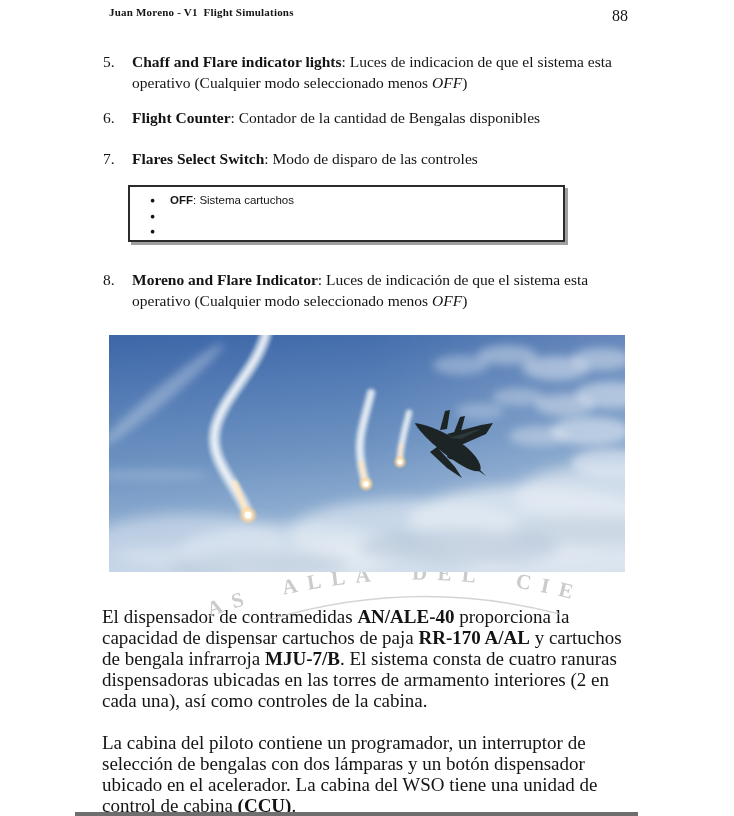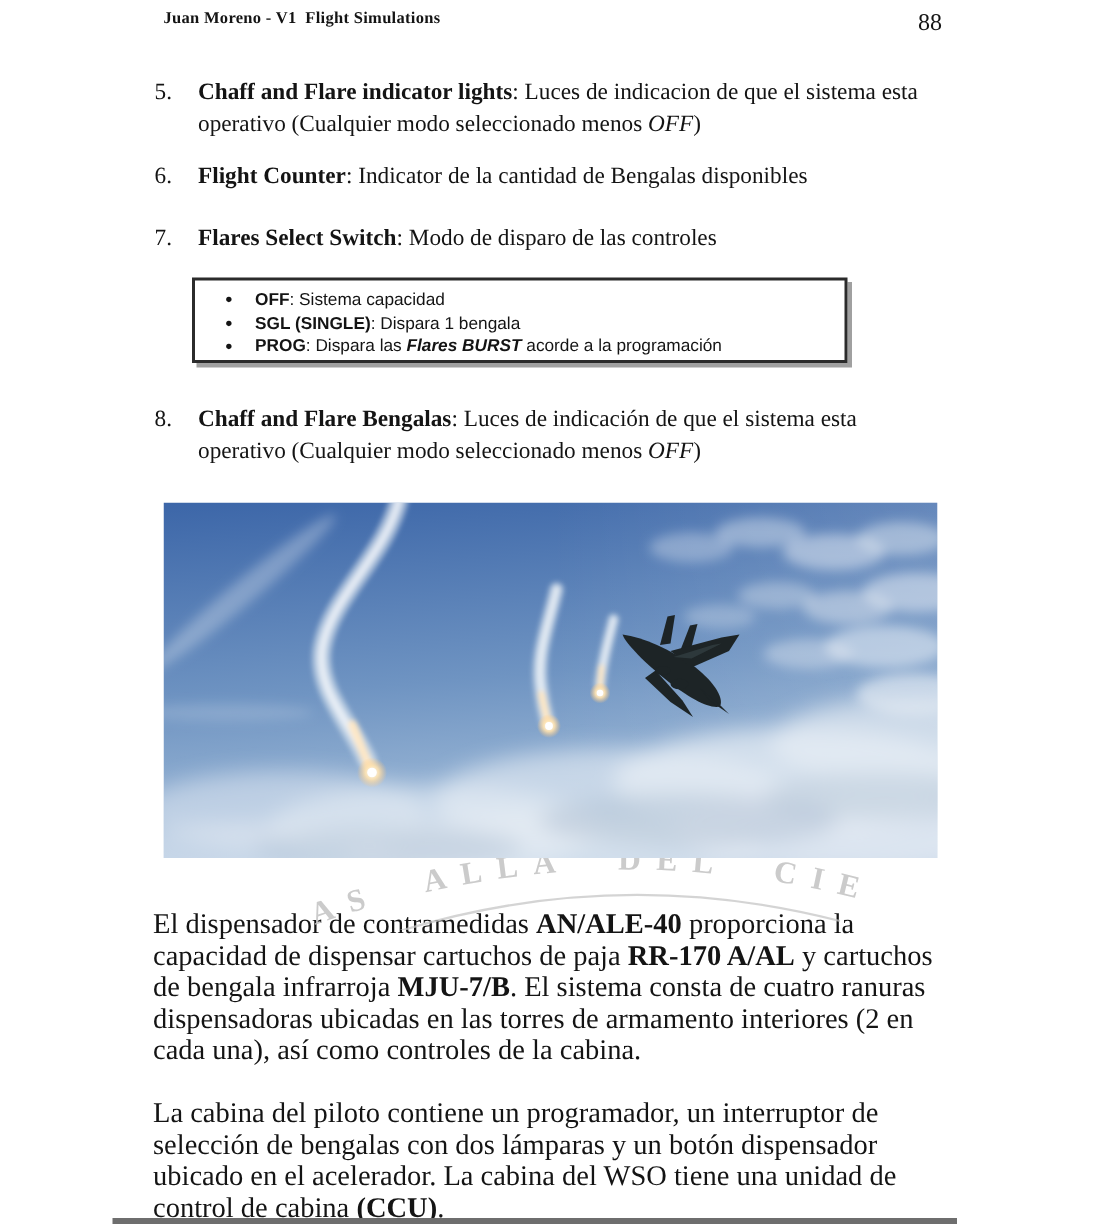--- a/index.html
+++ b/index.html
@@ -57,45 +57,43 @@
 
   <div class="abs" id="hdr-title">Juan Moreno - V1  Flight Simulations</div>
   <div class="abs" id="hdr-page">88</div>
 
   <div class="abs li" id="item5">
     <span class="num">5.</span>
     <div class="li-text"><span class="b">Chaff and Flare indicator lights</span><span>: Luces de indicacion de que el sistema esta operativo (Cualquier modo seleccionado menos </span><span class="i">OFF</span><span>)</span></div>
   </div>
   <div class="abs li" id="item6">
     <span class="num">6.</span>
-    <div class="li-text"><span class="b">Flight Counter</span><span>: Indicator de la cantidad de Bengalas disponibles</span></div>
+    <div class="li-text"><span class="b">Flight Counter</span><span>: Contador de la cantidad de Bengalas disponibles</span></div>
   </div>
   <div class="abs li" id="item7">
     <span class="num">7.</span>
     <div class="li-text"><span class="b">Flares Select Switch</span><span>: Modo de disparo de las controles</span></div>
   </div>
 
   <div class="abs" id="modes-box">
     <div class="mode-row">
       <span class="bullet">●</span>
-      <span class="mode-text"><span class="b">OFF</span><span>: Sistema capacidad</span></span>
+      <span class="mode-text"><span class="b">OFF</span><span>: Sistema cartuchos</span></span>
     </div>
     <div class="mode-row">
       <span class="bullet">●</span>
-      <span class="mode-text"><span class="b">SGL (SINGLE)</span><span>: Dispara 1 bengala</span></span>
     </div>
     <div class="mode-row">
       <span class="bullet">●</span>
-      <span class="mode-text"><span class="b">PROG</span><span>: Dispara las </span><span class="b i">Flares BURST</span><span> acorde a la programación</span></span>
     </div>
   </div>
 
   <div class="abs li" id="item8">
     <span class="num">8.</span>
-    <div class="li-text"><span class="b">Chaff and Flare Bengalas</span><span>: Luces de indicación de que el sistema esta operativo (Cualquier modo seleccionado menos </span><span class="i">OFF</span><span>)</span></div>
+    <div class="li-text"><span class="b">Moreno and Flare Indicator</span><span>: Luces de indicación de que el sistema esta operativo (Cualquier modo seleccionado menos </span><span class="i">OFF</span><span>)</span></div>
   </div>
 
   <div class="abs" id="watermark">
     <svg width="420" height="80" viewBox="0 0 420 80">
       <path id="wmpath" d="M 14 78 Q 206 8 406 66" fill="none"></path>
       <path d="M 58 86 Q 212 34 368 74" fill="none" stroke="var(--watermark)" stroke-width="1.5" opacity="0.75"></path>
       <text font-family="Liberation Serif, serif" font-weight="bold" font-size="21" letter-spacing="10" word-spacing="16" fill="var(--watermark)" opacity="0.9">
         <textPath href="#wmpath" startOffset="4">AS ALLÁ DEL CIE</textPath>
       </text>
     </svg>

